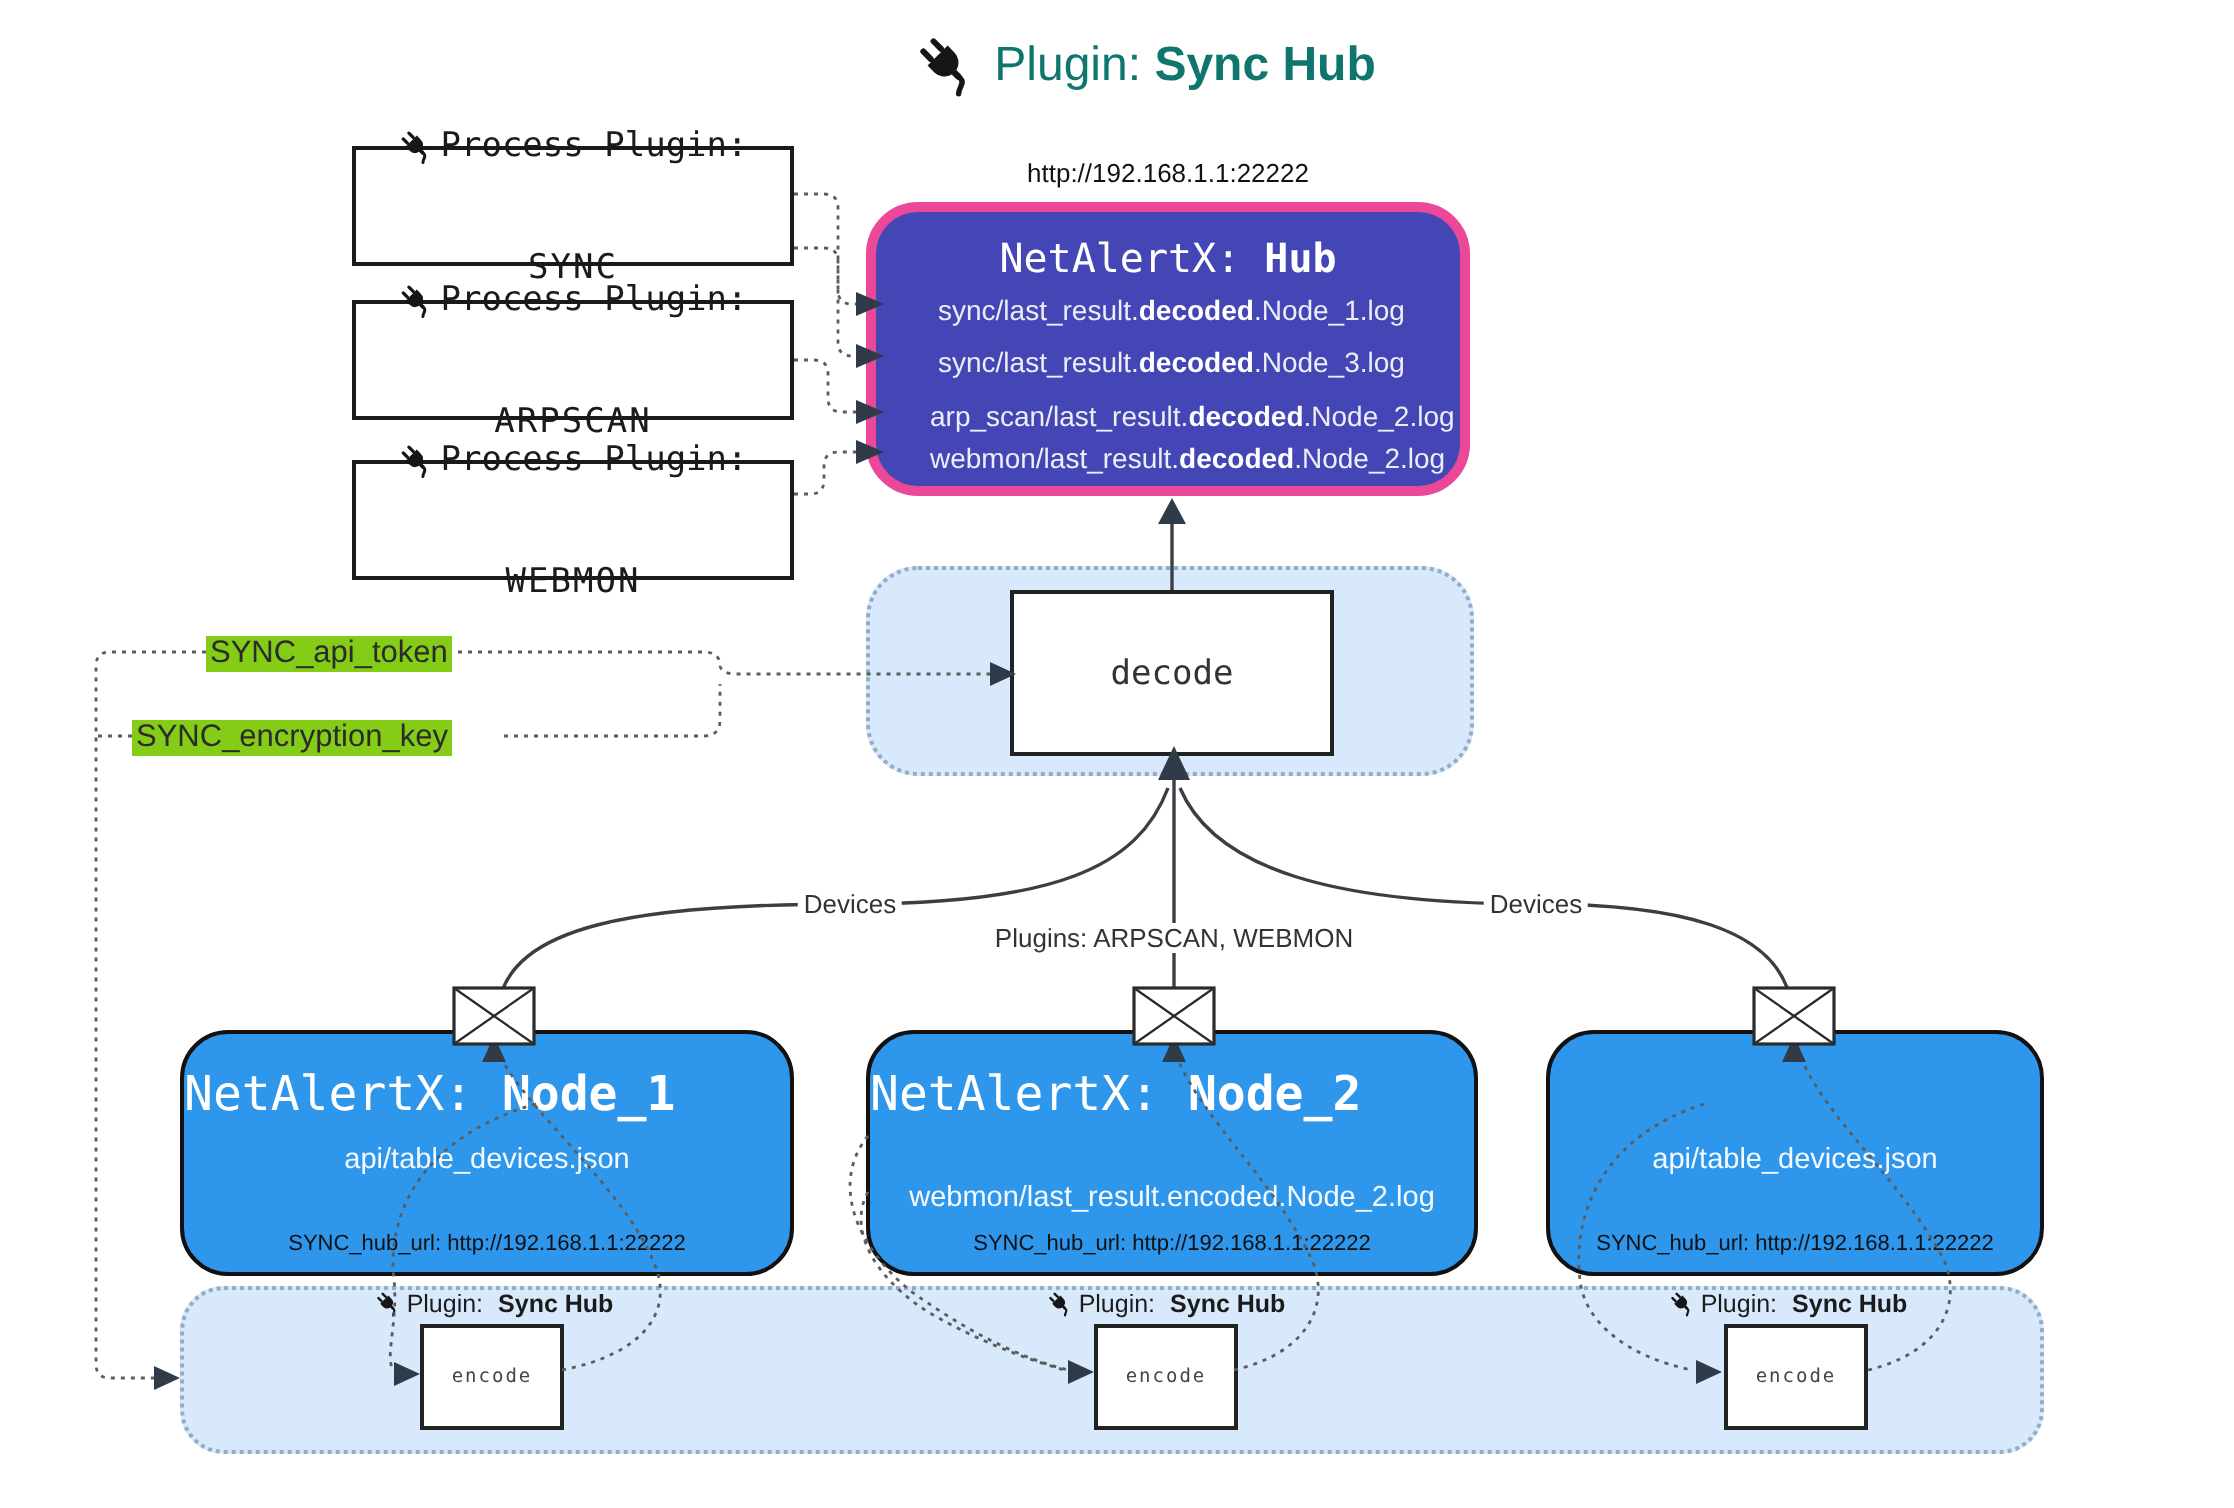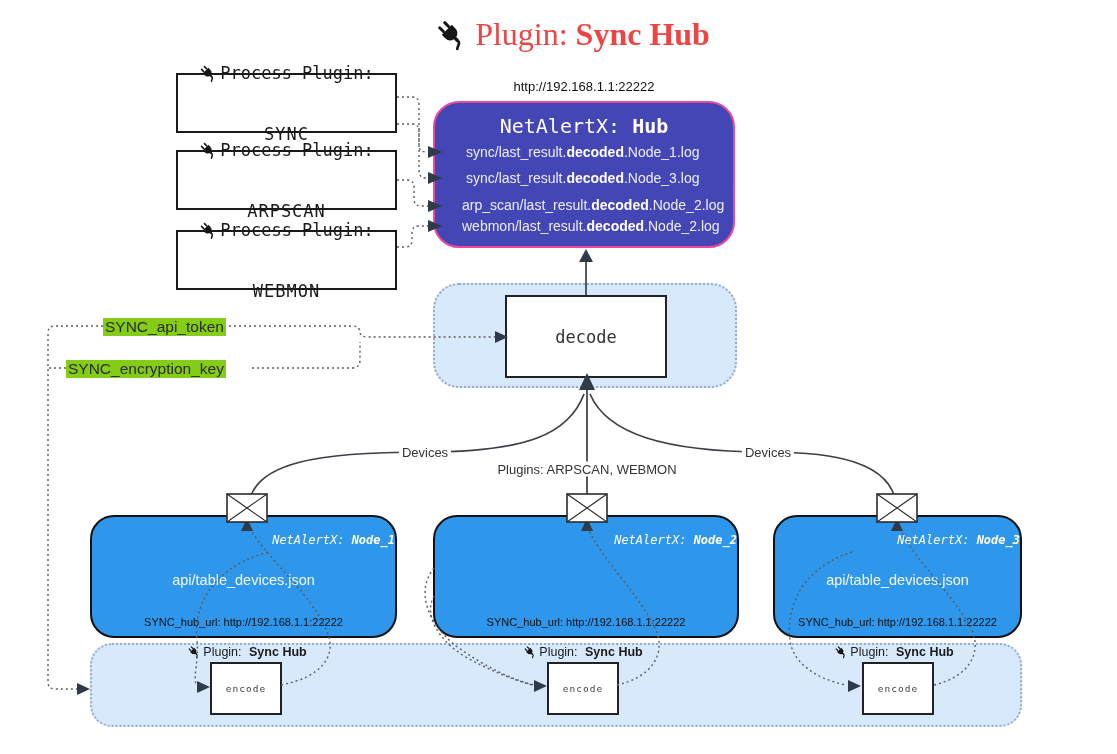--- a/index.html
+++ b/index.html
@@ -9,36 +9,36 @@
     --panel-border:#94ACC6;
   }
   *{margin:0;padding:0;box-sizing:border-box;}
   html,body{width:1117px;height:754px;background:#ffffff;overflow:hidden;
     font-family:"Liberation Sans",sans-serif;color:#222;}
   #stage{position:relative;width:1117px;height:754px;background:#fff;}
 
   
   .title{position:absolute;top:16px;left:0;right:0;display:flex;align-items:center;
     justify-content:center;gap:6px;transform:translateX(14px);}
-  .title .txt{font-size:32px;color:#ef4444;font-family:Liberation Serif, serif;}
+  .title .txt{font-size:24px;color:#0f766e;}
   .title .txt b{font-weight:700;}
   .plug-icon{fill:#161616;}
 
   
   .pbox{position:absolute;left:176px;width:221px;height:60px;background:#fff;
     border:2px solid #1a1a1a;display:flex;flex-direction:column;align-items:center;
     justify-content:center;font-family:"DejaVu Sans Mono",monospace;font-size:17px;color:#1b1b1b;gap:36px;}
   .pbox .l1{display:flex;align-items:center;gap:2px;line-height:26px;}
   .pbox .l2{line-height:24px;letter-spacing:1px;}
 
   
   .hub-url{position:absolute;left:433px;width:302px;top:79px;text-align:center;
     font-size:13px;color:#111;}
   .hub{position:absolute;left:433px;top:101px;width:302px;height:147px;
-    background:var(--hub-fill);border:2px solid #ec4899;border-radius:26px;}
+    background:var(--hub-fill);border:5px solid #ec4899;border-radius:26px;}
   .hub-title{position:absolute;top:11px;left:0;right:0;text-align:center;
     font-family:"DejaVu Sans Mono",monospace;font-size:20px;color:#fff;}
   .hub-title b{font-weight:700;}
   .hub-log{position:absolute;left:15px;right:4px;height:18px;font-size:14px;
     color:#eceef6;white-space:nowrap;margin-left:16px;}
   .hub-log b{color:#fff;}
 
   
   .panel{background:var(--panel-fill);border:2px dotted var(--panel-border);}
   .decode-panel{position:absolute;left:433px;top:283px;width:304px;height:105px;border-radius:26px;}
@@ -49,22 +49,22 @@
   
   .setting{position:absolute;font-size:15.5px;color:#2b2b2b;background:#84cc16;z-index:30;padding:0 2px;}
 
   
   .edge-label{position:absolute;transform:translate(-50%,-50%);font-size:13px;color:#333;
     background:#fff;padding:0 3px;z-index:30;white-space:nowrap;}
 
   
   .node{position:absolute;top:515px;height:123px;background:var(--node-fill);
     border:2px solid #111;border-radius:24px;z-index:2;}
-  .node-title{position:absolute;top:16px;left:0;right:0;text-align:right;
-    font-family:"DejaVu Sans Mono",monospace;font-size:12px;color:#fff;white-space:nowrap;font-style:italic;}
+  .node-title{position:absolute;top:16px;left:0;right:0;text-align:left;
+    font-family:"DejaVu Sans Mono",monospace;font-size:24px;color:#fff;white-space:nowrap;}
   .node-title b{font-weight:700;}
   .node-file{position:absolute;left:0;right:0;text-align:center;font-size:14.5px;
     color:rgba(255,255,255,.95);white-space:nowrap;}
   .node-huburl{position:absolute;left:0;right:0;bottom:8px;text-align:center;
     font-size:11px;color:#101010;white-space:nowrap;}
 
   
   .band{position:absolute;left:90px;top:643px;width:932px;height:84px;border-radius:22px;z-index:1;}
   .encode-box{position:absolute;top:662px;width:72px;height:53px;background:#fff;
     border:2px solid #222;display:flex;align-items:center;justify-content:center;
@@ -153,24 +153,24 @@
   <div class="edge-label" style="left:768px;top:452px">Devices</div>
   <div class="edge-label" style="left:587px;top:469px">Plugins: ARPSCAN, WEBMON</div>
 
   <div class="node" style="left:90px;width:307px">
     <div class="node-title"><span>NetAlertX:</span> <b>Node_1</b></div>
     <div class="node-file" style="top:55px">api/table_devices.json</div>
     <div class="node-huburl">SYNC_hub_url: http://192.168.1.1:22222</div>
   </div>
   <div class="node" style="left:433px;width:306px">
     <div class="node-title"><span>NetAlertX:</span> <b>Node_2</b></div>
+    <div class="node-file" style="top:74px">webmon/last_result.encoded.Node_2.log</div>
     <div class="node-huburl">SYNC_hub_url: http://192.168.1.1:22222</div>
   </div>
   <div class="node" style="left:773px;width:249px">
-    <div class="node-title"><span>NetAlertX:</span> <b>Node_3</b></div>
     <div class="node-file" style="top:55px">api/table_devices.json</div>
     <div class="node-huburl">SYNC_hub_url: http://192.168.1.1:22222</div>
   </div>
 
   <div class="panel band"></div>
 
   <div class="encode-label" style="left:247px">
     <svg class="plug-icon" width="14" height="14" viewBox="0 0 24 24">
         <use href="#plug"></use>
       </svg>

